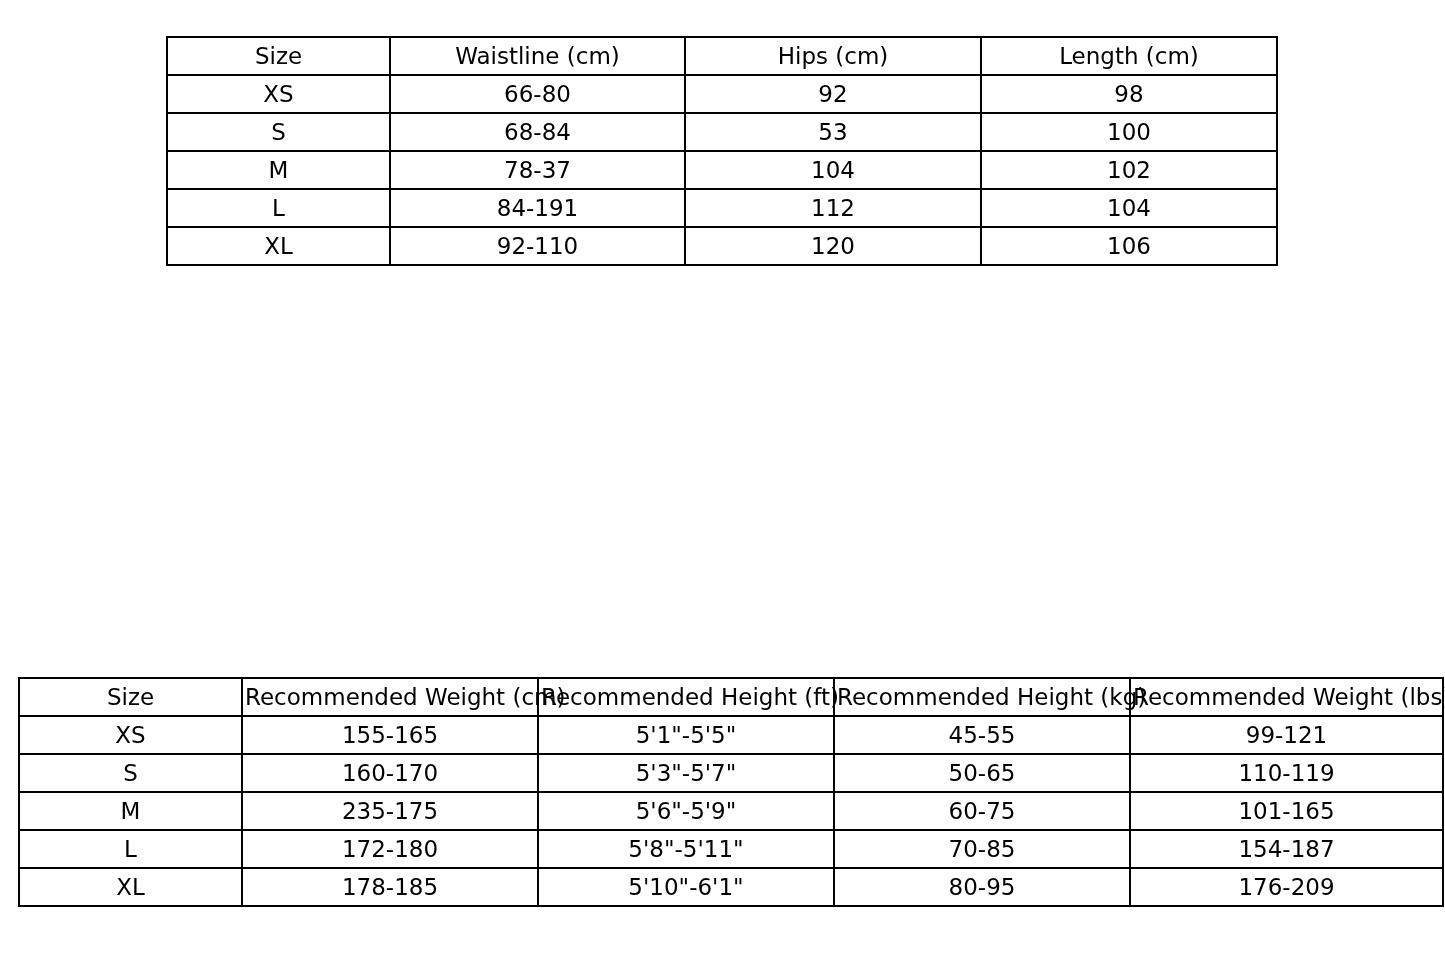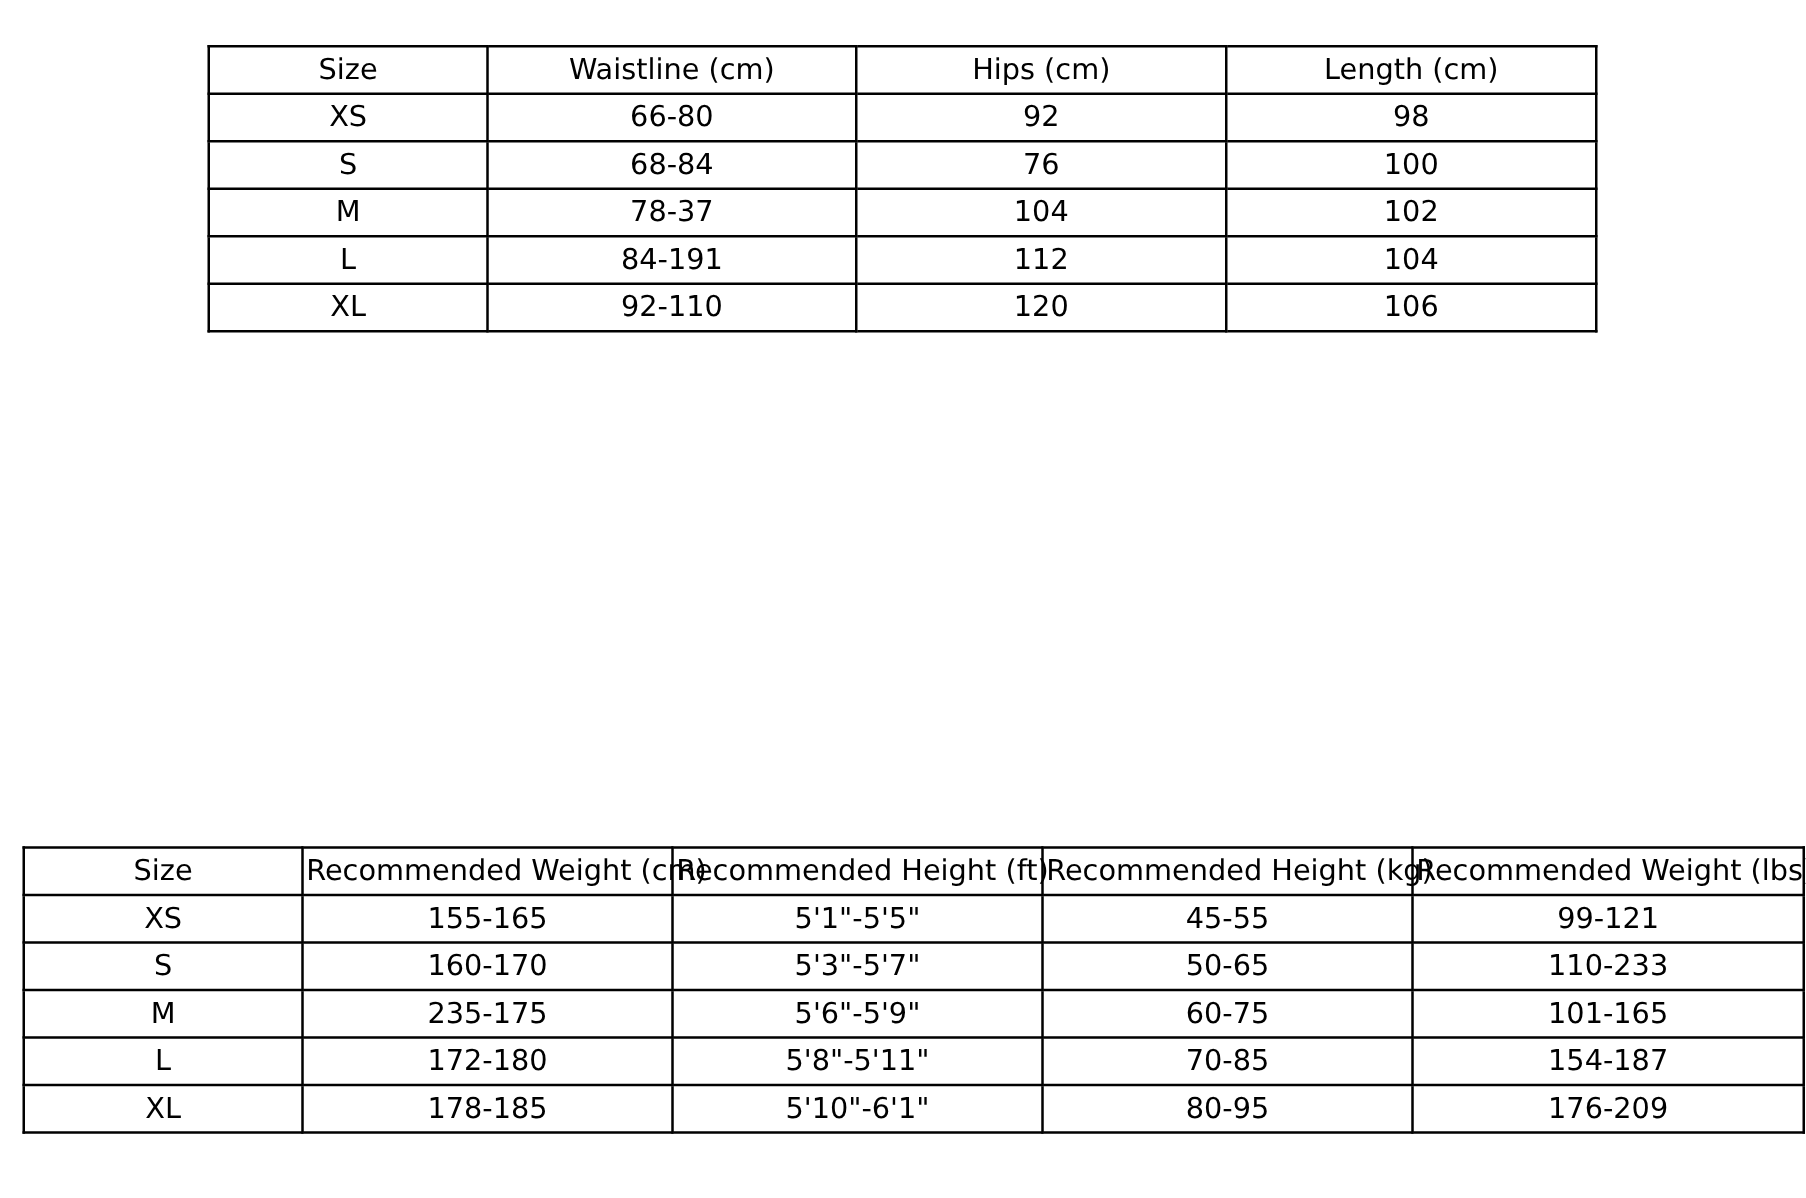--- a/index.html
+++ b/index.html
@@ -106,21 +106,21 @@
     <tbody>
       <tr>
         <td>XS</td>
         <td>66-80</td>
         <td>92</td>
         <td>98</td>
       </tr>
       <tr>
         <td>S</td>
         <td>68-84</td>
-        <td>76</td>
+        <td>53</td>
         <td>100</td>
       </tr>
       <tr>
         <td>M</td>
         <td>78-37</td>
         <td>104</td>
         <td>102</td>
       </tr>
       <tr>
         <td>L</td>
@@ -160,21 +160,21 @@
         <td>155-165</td>
         <td>5'1"-5'5"</td>
         <td>45-55</td>
         <td>99-121</td>
       </tr>
       <tr>
         <td>S</td>
         <td>160-170</td>
         <td>5'3"-5'7"</td>
         <td>50-65</td>
-        <td>110-233</td>
+        <td>110-119</td>
       </tr>
       <tr>
         <td>M</td>
         <td>235-175</td>
         <td>5'6"-5'9"</td>
         <td>60-75</td>
         <td>101-165</td>
       </tr>
       <tr>
         <td>L</td>

